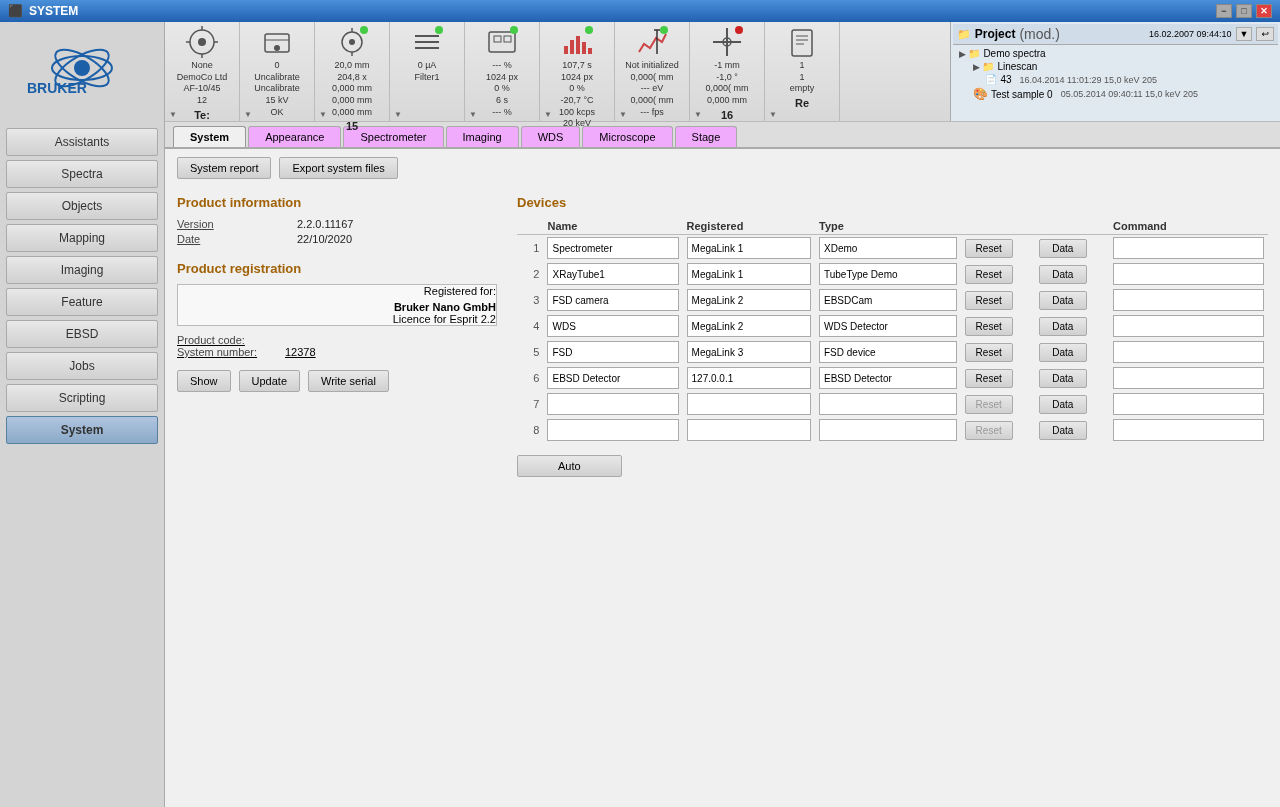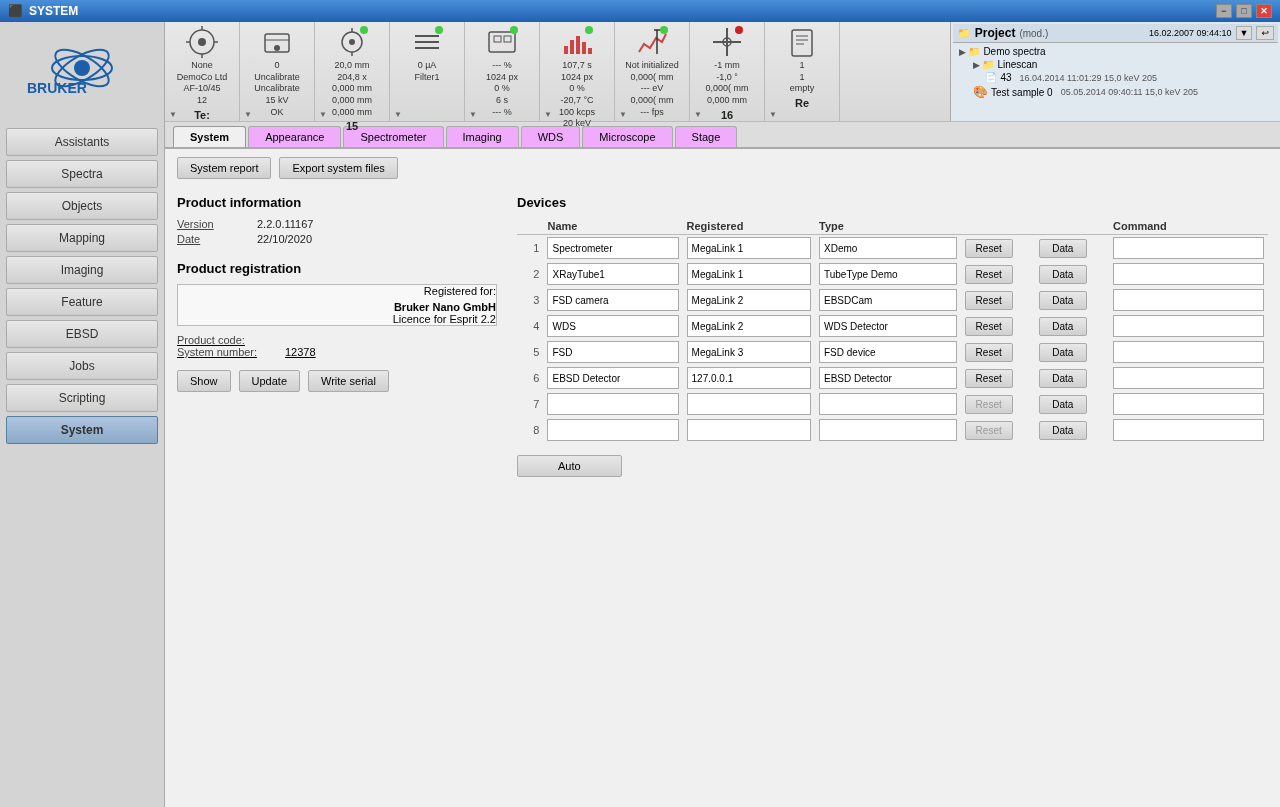--- a/index.html
+++ b/index.html
@@ -212,32 +212,32 @@
     }
 
     .left-panel {
       width: 320px;
     }
 
     .section-title {
       font-size: 13px;
       font-weight: bold;
       margin-bottom: 8px;
-      color: #000000;
+      color: #a16207;
     }
 
     .info-table {
       margin-bottom: 16px;
     }
     .info-row {
       display: flex;
       margin-bottom: 3px;
     }
     .info-label { width: 80px; color: #444; text-decoration: underline; }
-    .info-value { color: #222; font-weight: normal; }
+    .info-value { color: #222; font-weight: normal; margin-left: 40px; }
 
     .reg-box {
       border: 1px solid #bbb;
       background: #f8f8f8;
       padding: 0;
       margin-bottom: 8px;
       text-align: right;
     }
     .reg-box .label { font-size: 11px; margin-bottom: 4px; }
 
@@ -546,21 +546,21 @@
           <div class="module-label">Re</div>
           <span class="module-bottom-arrow">▼</span>
         </div>
       </div>
 
       <div class="project-panel">
         <div class="project-header">
           <div style="display:flex;align-items:center;gap:4px;">
             <span>📁</span>
             <span class="project-title">Project</span>
-            <span style="font-size:10px;color:#555;text-align:center;">(mod.)</span>
+            <span style="font-size:14px;color:#555;text-align:center;">(mod.)</span>
           </div>
           <div style="display:flex;align-items:center;gap:4px;">
             <span style="font-size:9px;">16.02.2007 09:44:10</span>
             <button style="border:1px solid #aaa;background:#ddd;font-size:9px;padding:1px 3px;cursor:pointer;">▼</button>
             <button style="border:1px solid #aaa;background:#ddd;font-size:9px;padding:1px 4px;cursor:pointer;">↩</button>
           </div>
         </div>
         <div class="project-tree">
           <div class="tree-item">
             <span class="tree-expand">▶</span>

